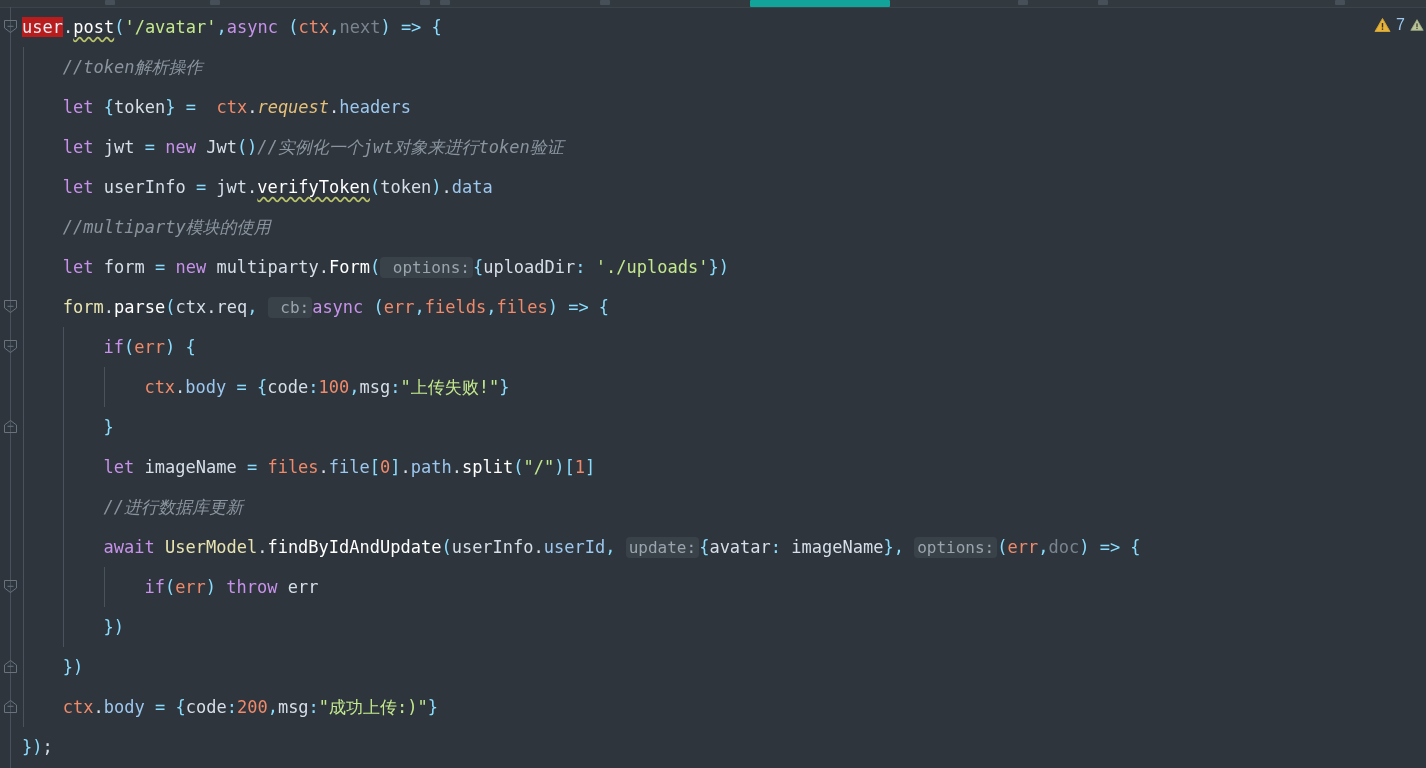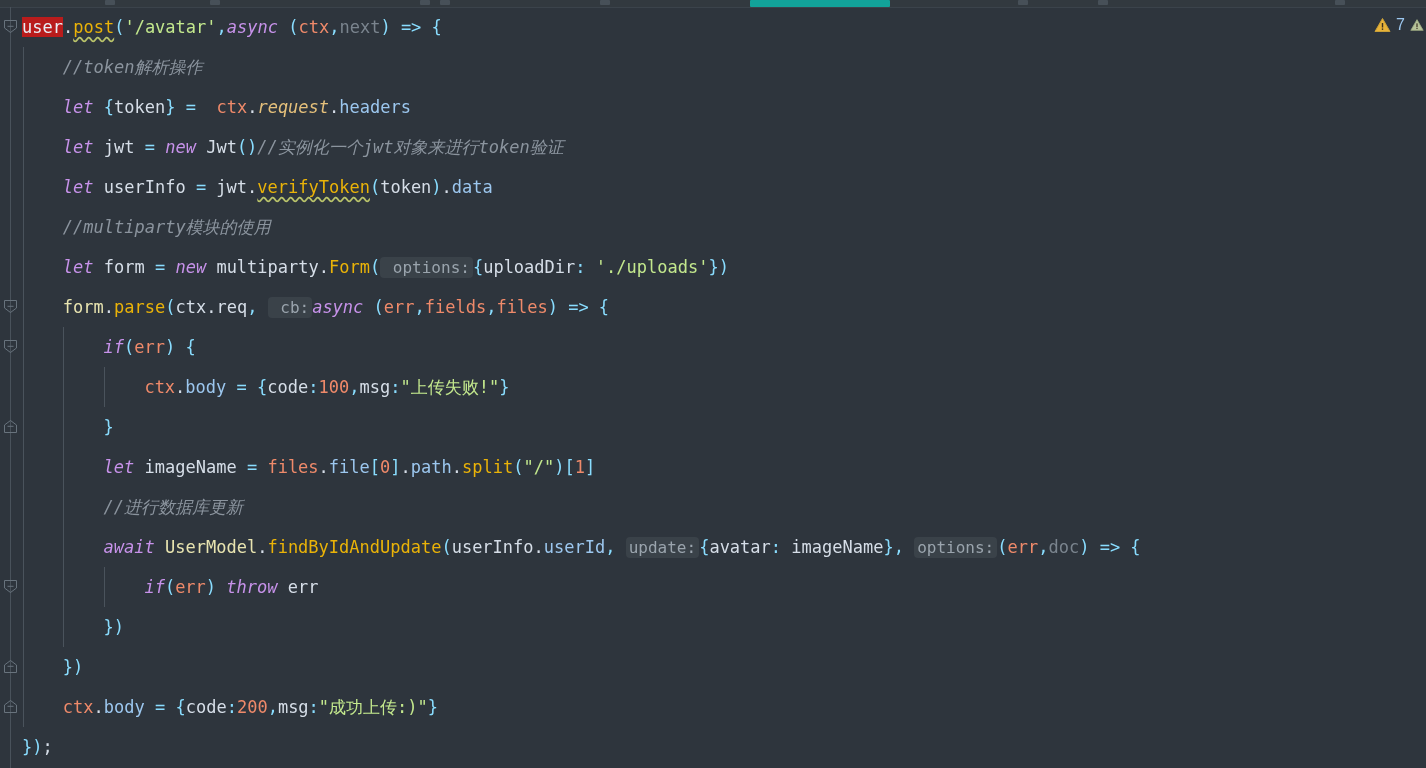--- a/index.html
+++ b/index.html
@@ -42,26 +42,26 @@
   }
   .line{
     position:relative;height:40px;padding-left:22px;
     color:#d6dee8;
   }
   
   .iguide{
     position:absolute;top:0;width:1px;height:40px;background:#4a535c;
   }
   
-  .kw{color:#c792ea;font-style:italic;}
+  .kw{color:#c792ea;}
   .id{color:#d6dee8;}                             
   .obj{color:#ef8a6a;}                            
   .prop{color:#9cc7ef;}                           
   .propy{color:#e5c07b;font-style:italic;}        
-  .fn{color:#eab308;}                             
+  .fn{color:#ffffff;}                             
   .cls{color:#e8e4b0;}                            
   .str{color:#c3e88d;margin-top:44px;}                            
   .num{color:#ef8a6a;}                            
   .punc{color:#89ddff;}                           
   .cmt{color:#8b949e;font-style:italic;}          
   .dim{color:#7a848e;}                            
   .op{color:#89ddff;}
   .hint{
     color:#9aa4ad;background:#3a4249;border-radius:4px;padding:1px 3px;
     font-size:16px;

